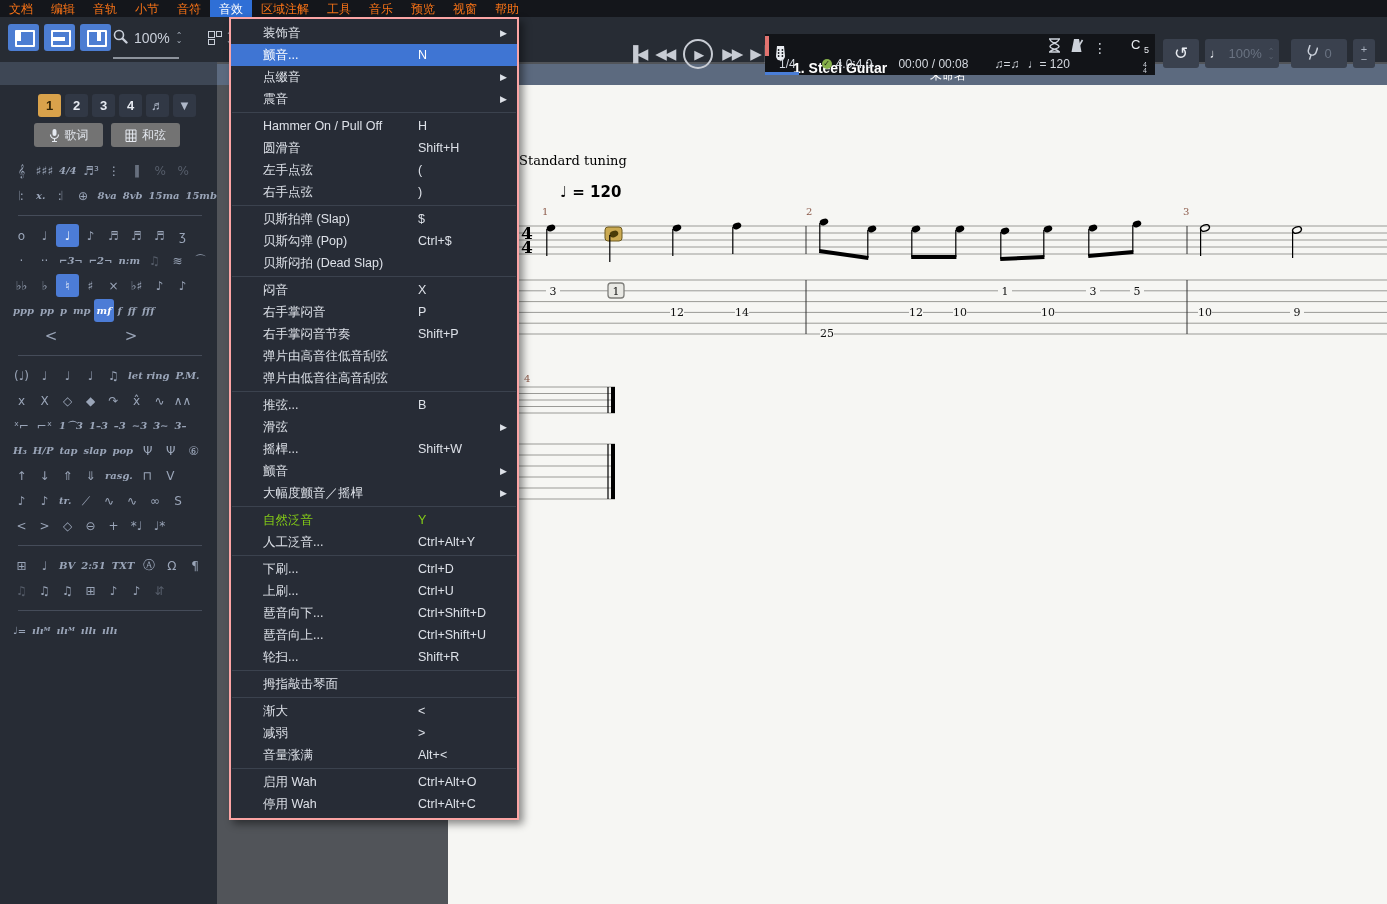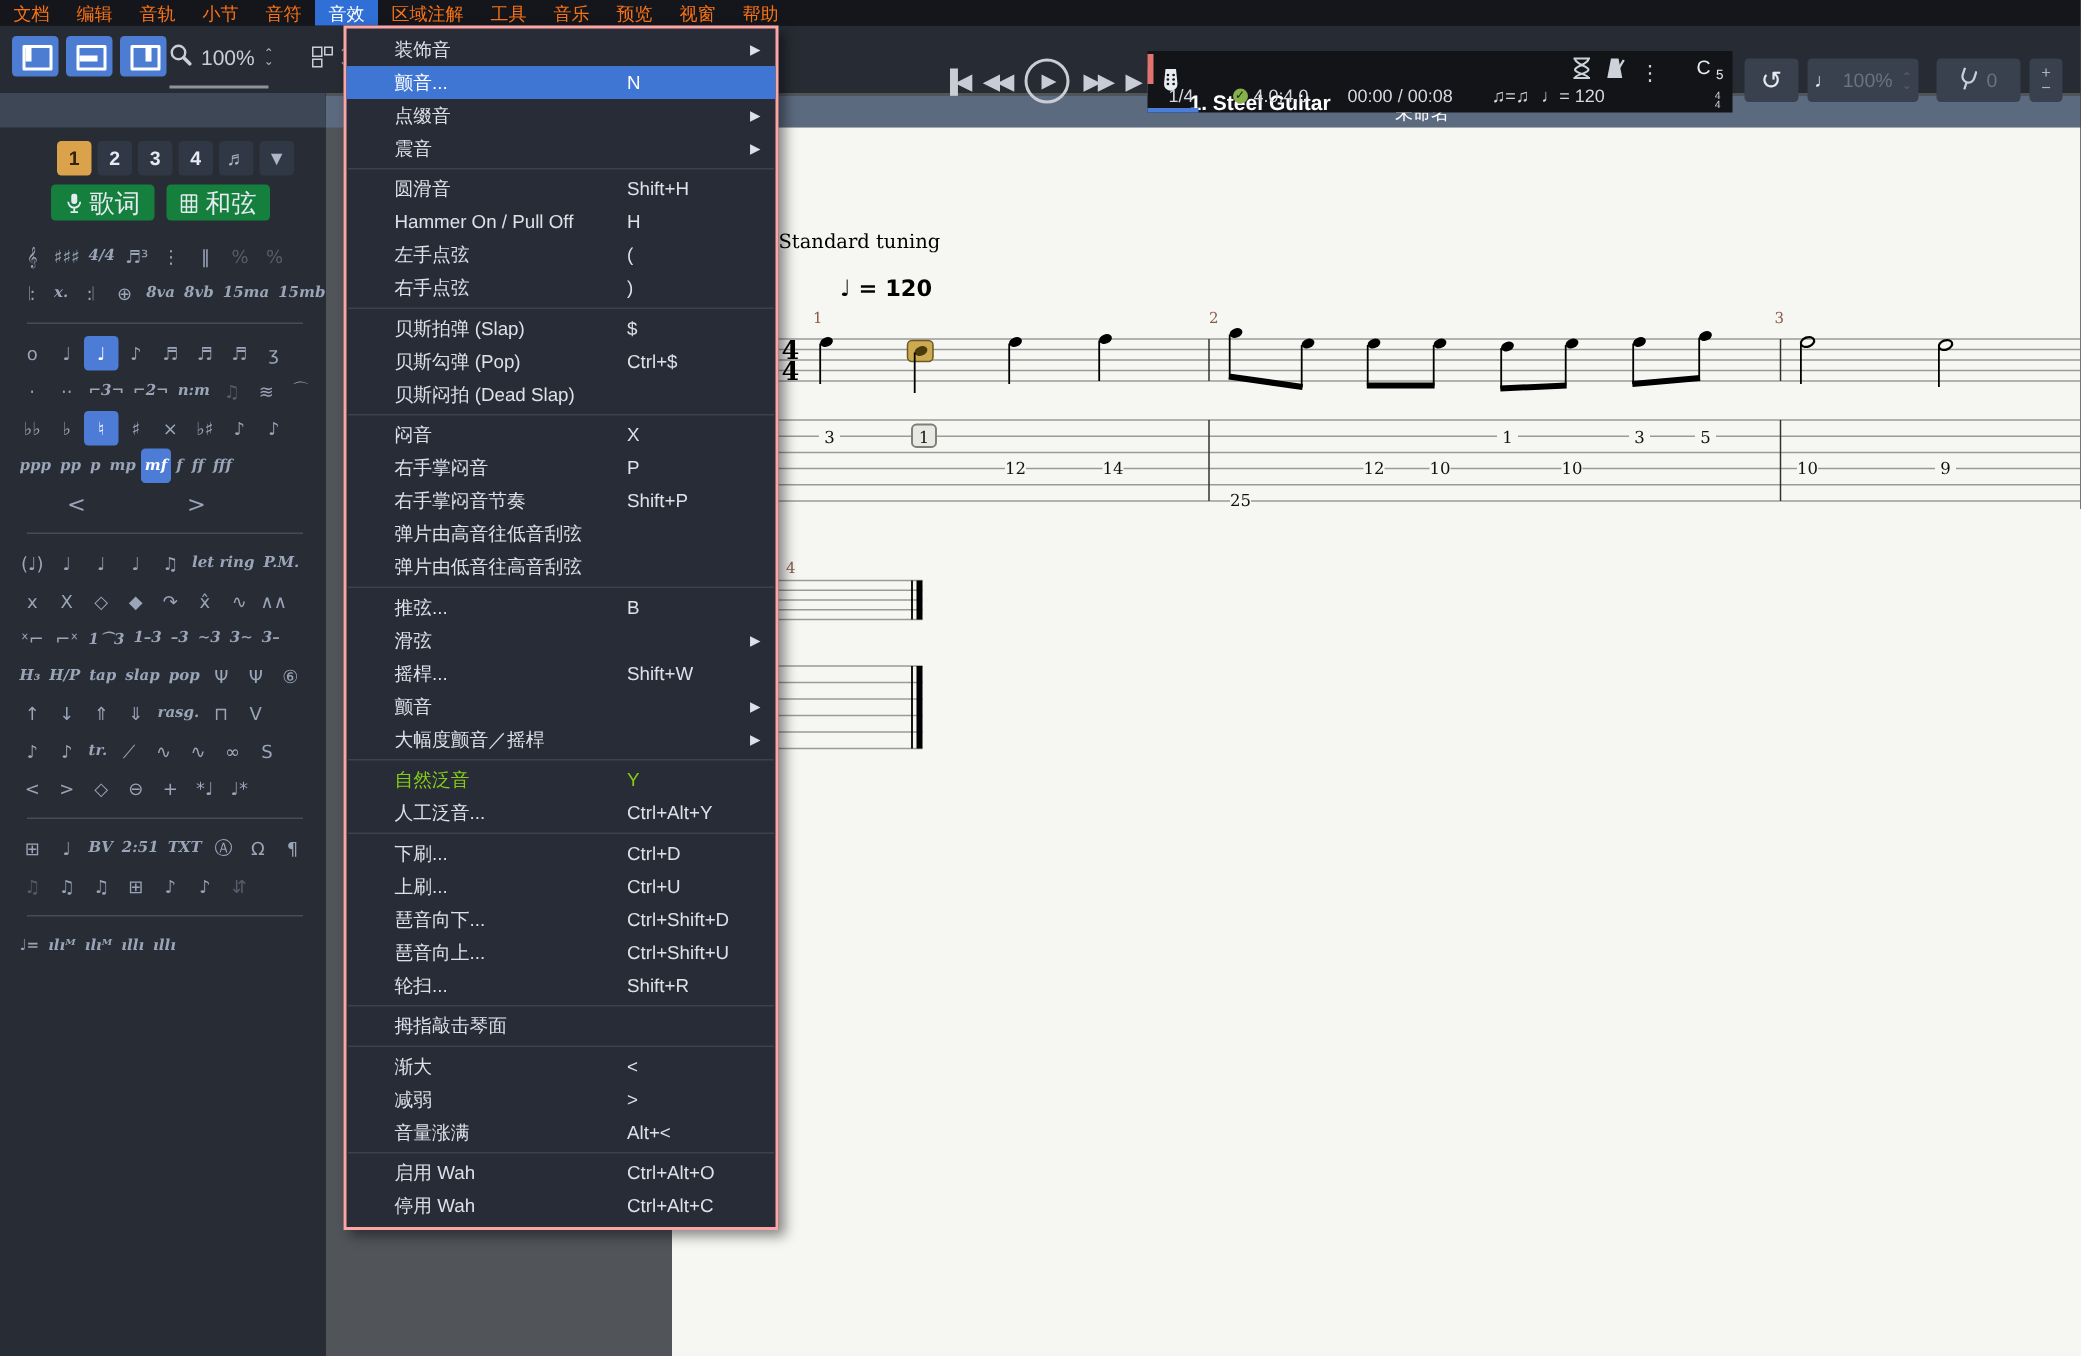--- a/index.html
+++ b/index.html
@@ -55,21 +55,21 @@
   #rc-pm{left:1353px;width:22px;flex-direction:column;font-size:11px;line-height:10px;color:#aab2bf;}
   
   #sidebar{position:absolute;left:0;top:62px;width:217px;height:842px;background:#272c35;z-index:10;}
   #sidebar .band{position:absolute;left:0;top:0;width:100%;height:23px;background:#3e4755;}
   .voicerow{position:absolute;left:38px;top:32px;display:flex;gap:4px;}
   .vcell{width:23px;height:23px;border-radius:3px;background:#313845;color:#e6eaf1;font-size:13px;font-weight:bold;
          display:flex;align-items:center;justify-content:center;}
   .vcell.on{background:#d9a24b;color:#332507;}
   .vcell.icon{font-weight:normal;color:#aeb7c8;font-size:13px;}
   .bigbtnrow{position:absolute;left:34px;top:61px;display:flex;gap:8px;}
-  .bigbtn{width:69px;height:24px;background:#15803d;border-radius:3px;color:#e6eaf1;font-size:17px;
+  .bigbtn{width:69px;height:24px;background:#737373;border-radius:3px;color:#e6eaf1;font-size:12px;
           display:flex;align-items:center;justify-content:center;gap:5px;}
   .bigbtn svg{flex:0 0 auto;}
   #symbols{position:absolute;left:10px;top:96px;width:200px;}
   .sym-sep{height:1px;background:#454c59;margin:7px 8px;}
   .symrow{display:flex;flex-wrap:nowrap;align-items:center;min-height:25px;}
   .cell{flex:0 0 auto;width:23px;min-height:23px;display:flex;align-items:center;justify-content:center;
         color:#9aa5b8;font-size:12px;font-family:"DejaVu Sans",sans-serif;border-radius:3px;white-space:nowrap;}
   .cell.txt{font-family:"DejaVu Serif",serif;font-style:italic;font-weight:bold;font-size:10px;width:auto;padding:0 3px;}
   .cell.sel{background:#4c7cd6;color:#fff;}
   .cell.dim{opacity:.4;}
@@ -542,26 +542,26 @@
     <div class="mi">
       <span class="lab">点缀音</span>
       <span class="arrow">▶</span>
     </div>
     <div class="mi">
       <span class="lab">震音</span>
       <span class="arrow">▶</span>
     </div>
     <div class="msep"></div>
     <div class="mi">
+      <span class="lab">Hammer On / Pull Off</span>
+      <span class="sc">H</span>
+    </div>
+    <div class="mi">
       <span class="lab">圆滑音</span>
       <span class="sc">Shift+H</span>
-    </div>
-    <div class="mi">
-      <span class="lab">Hammer On / Pull Off</span>
-      <span class="sc">H</span>
     </div>
     <div class="mi">
       <span class="lab">左手点弦</span>
       <span class="sc">(</span>
     </div>
     <div class="mi">
       <span class="lab">右手点弦</span>
       <span class="sc">)</span>
     </div>
     <div class="msep"></div>

